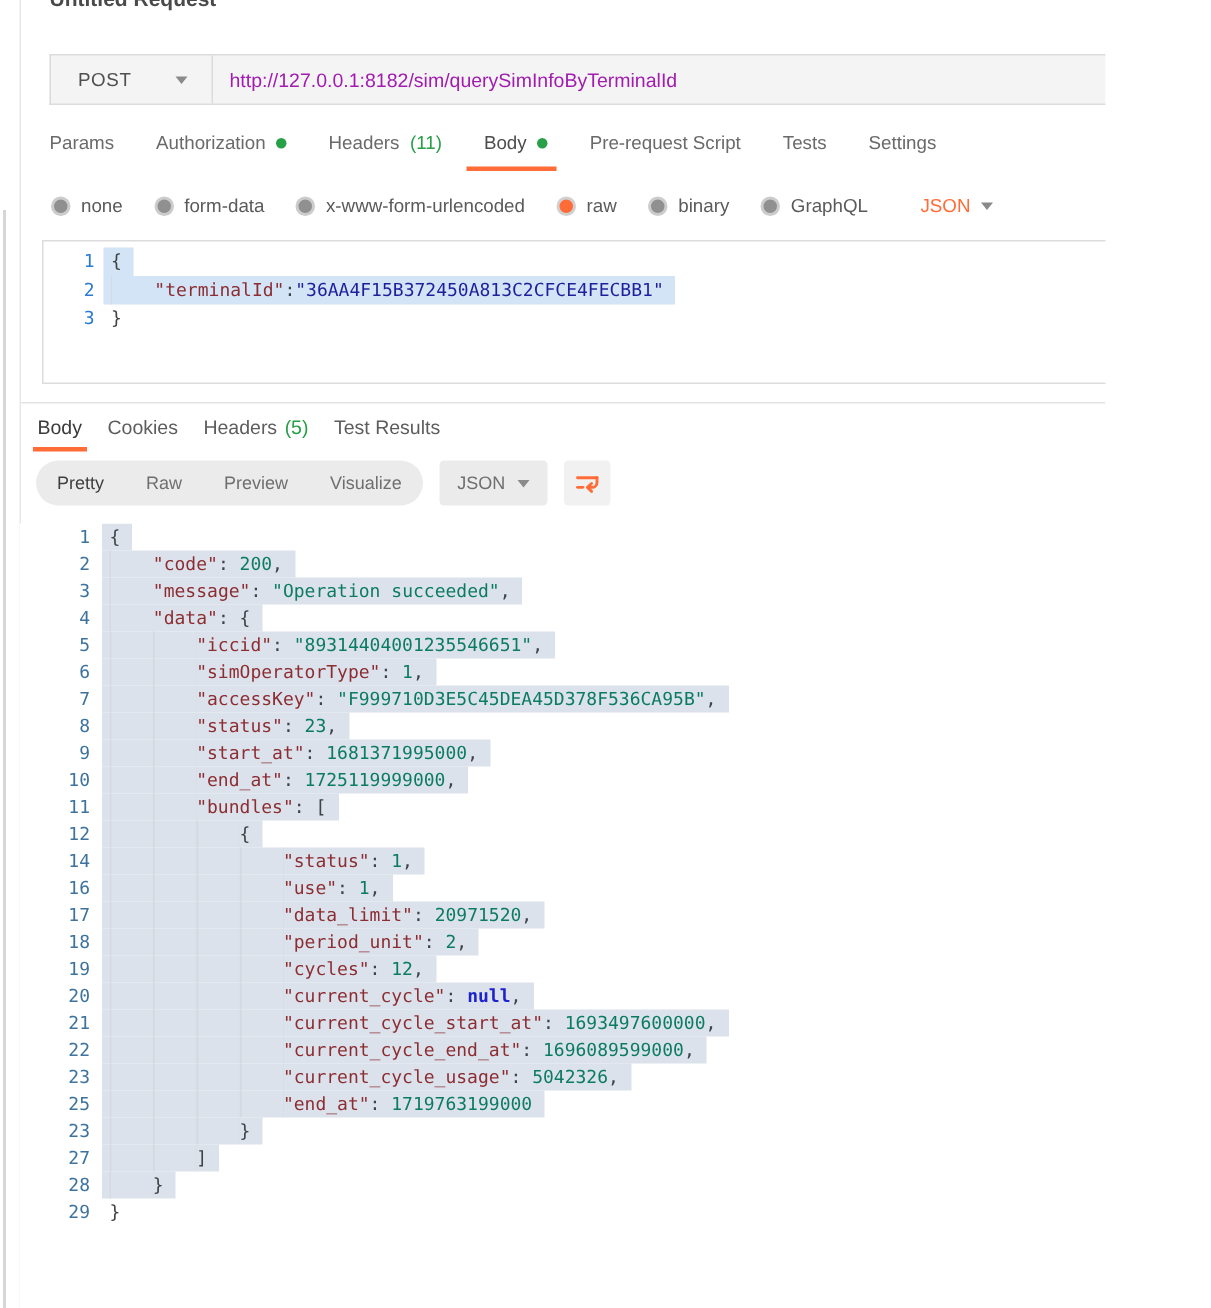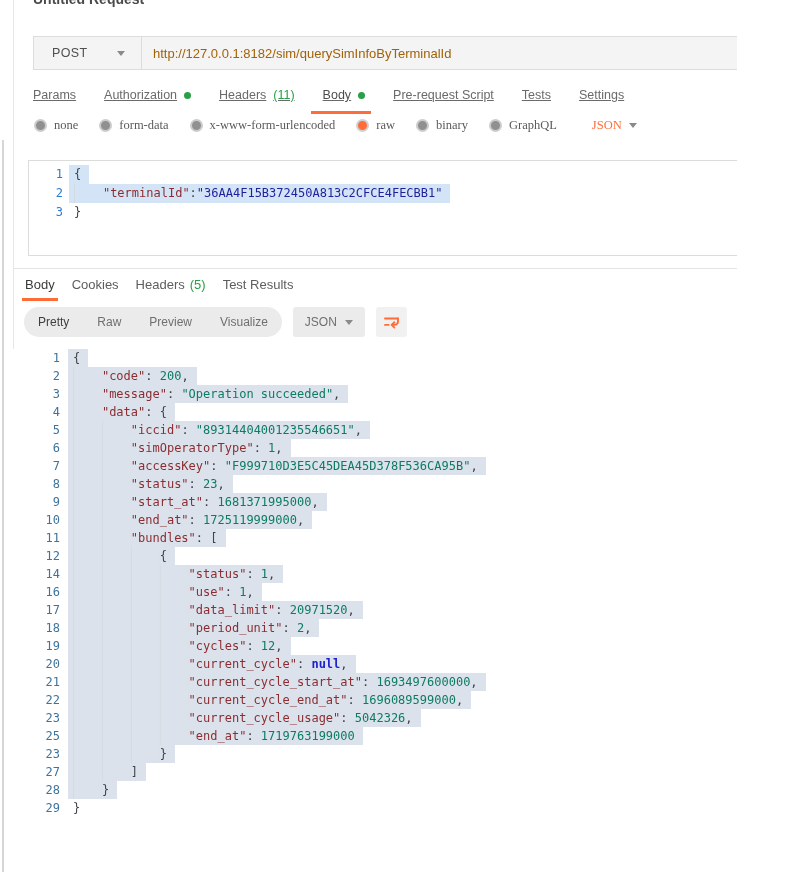--- a/index.html
+++ b/index.html
@@ -15,33 +15,33 @@
 
   
   .url-bar{position:absolute;left:33px;top:36px;right:0;height:34px;background:#f4f4f4;
     border:1px solid #dcdcdc;border-right:none;display:flex;align-items:stretch;box-sizing:border-box;}
   .method-cell{width:107px;display:flex;align-items:center;justify-content:space-between;
     padding:0 16px 0 18px;box-sizing:border-box;cursor:pointer;}
   .method-label{font-size:12.5px;color:#4f4f4f;letter-spacing:.4px;}
   .caret{width:0;height:0;border-left:4px solid transparent;border-right:4px solid transparent;border-top:5px solid #8a8a8a;}
   .vsep{width:1px;background:#dcdcdc;}
   .url-cell{flex:1;display:flex;align-items:center;padding-left:11px;}
-  .url-text{font-size:13px;color:#a16207;white-space:nowrap;}
+  .url-text{font-size:13px;color:#a21caf;white-space:nowrap;}
 
   
   .req-tabs{position:absolute;left:33px;top:88px;display:flex;gap:28px;}
   .tab{display:flex;align-items:center;gap:7px;font-size:12.5px;color:#6a6a6a;
-    padding-bottom:12px;position:relative;cursor:pointer;white-space:nowrap;text-decoration:underline;}
+    padding-bottom:12px;position:relative;cursor:pointer;white-space:nowrap;}
   .tab.active .tab-label{color:#4d4d4d;}
   .tab.active::after{content:"";position:absolute;left:-12px;right:-6px;bottom:0;height:3px;background:var(--accent);}
   .tab-count{color:var(--green);}
   .tab-dot{width:7px;height:7px;border-radius:50%;background:var(--green);}
 
   
-  .mode-row{position:absolute;left:34px;top:118px;display:flex;align-items:center;gap:21px;font-family:Liberation Serif, serif;}
+  .mode-row{position:absolute;left:34px;top:130px;display:flex;align-items:center;gap:21px;}
   .radio-item{display:flex;align-items:center;gap:7px;cursor:pointer;}
   .radio-circle{width:9px;height:9px;border-radius:50%;background:#909090;border:2px solid #cccccc;}
   .radio-circle.sel{background:var(--accent);border-color:#d0d0d0;}
   .radio-label{font-size:12.5px;color:#5a5a5a;}
   .raw-type{display:flex;align-items:center;gap:7px;margin-left:14px;cursor:pointer;}
   .raw-type-label{font-size:12.5px;color:var(--accent);}
 
   
   .editor-request{position:absolute;left:28px;top:160px;width:762px;height:96px;
     border:1px solid #dcdcdc;box-sizing:border-box;padding-top:4px;overflow:hidden;background:#fff;}

